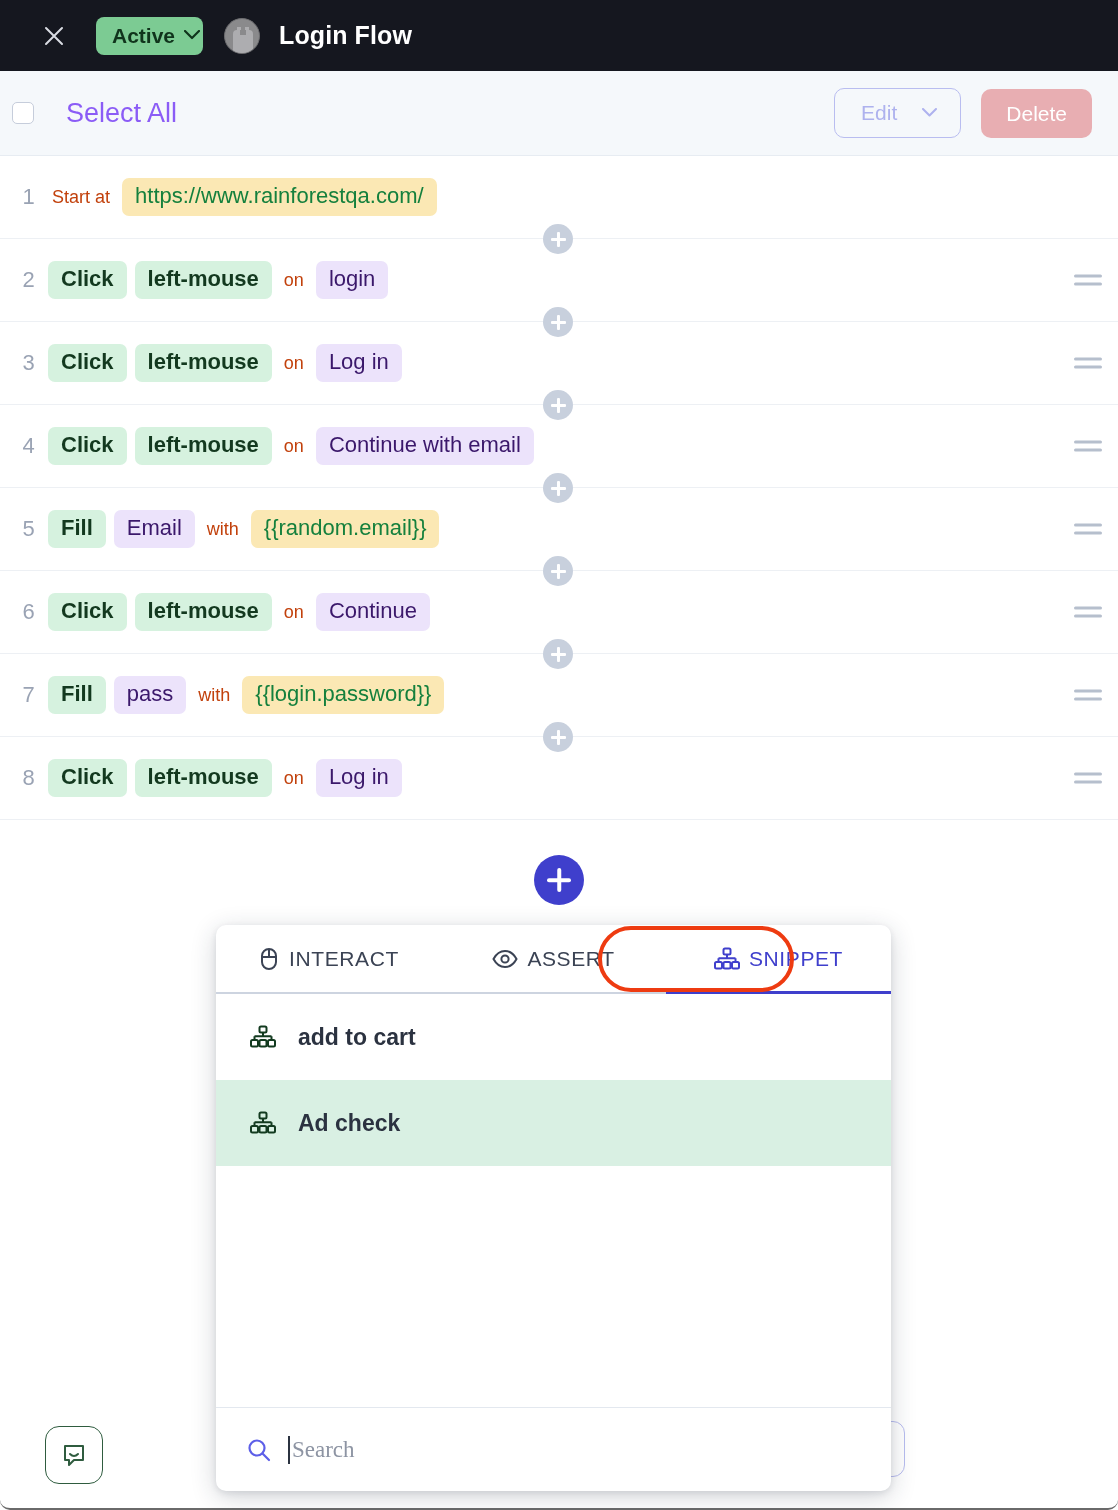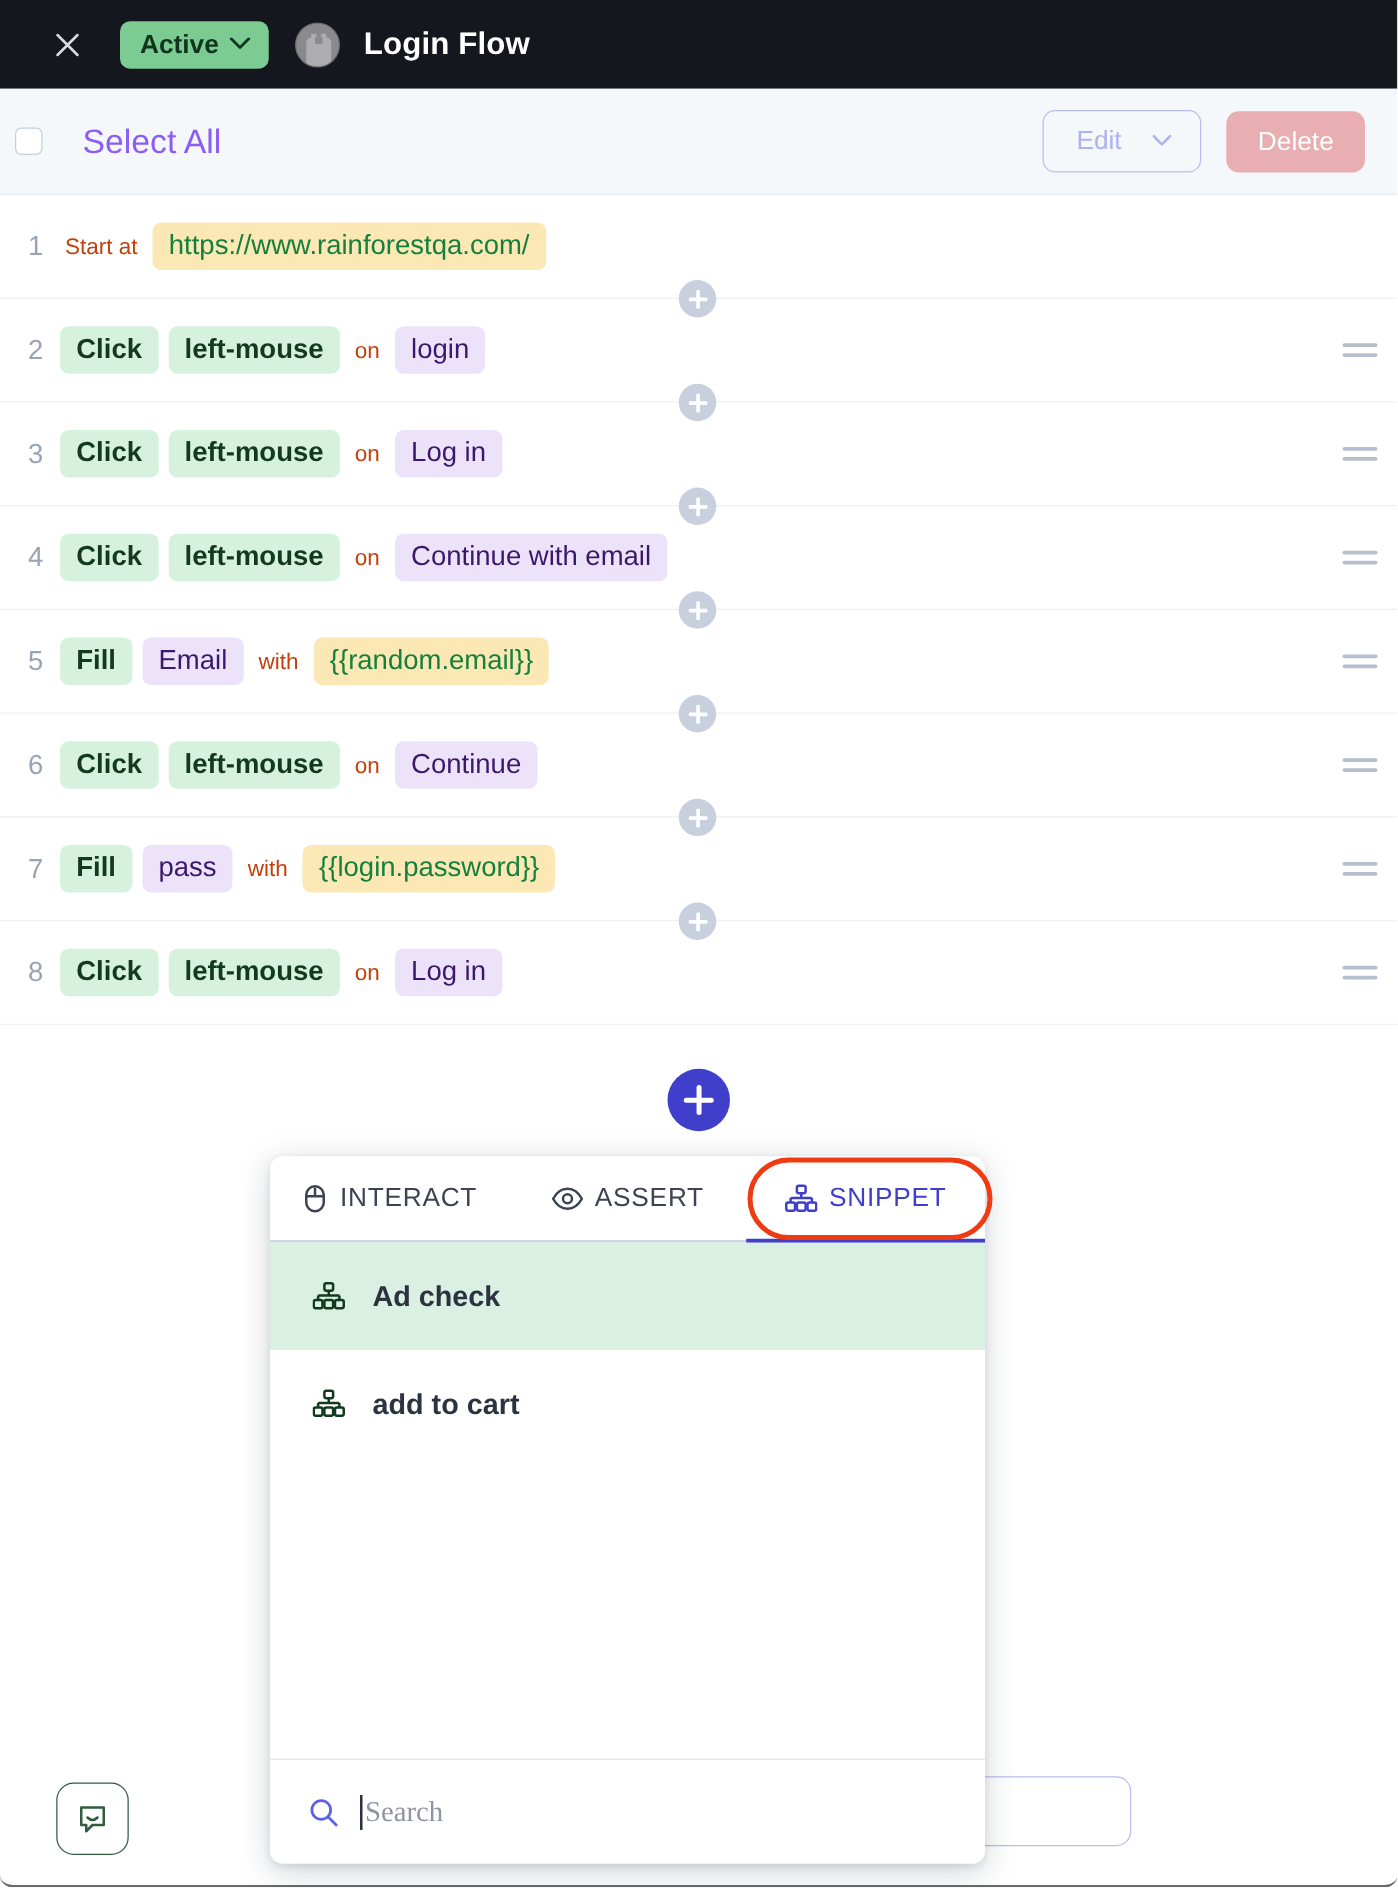--- a/index.html
+++ b/index.html
@@ -31,21 +31,21 @@
     cursor: pointer;
     margin-right: 22px;
   }
   .close-btn svg { display: block; }
   .status-badge {
     background: #7ccb93;
     color: #10341c;
     font-size: 21px;
     font-weight: bold;
     border-radius: 8px;
-    padding: 8px 15px 9px 16px;
+    padding: 8px 3px 9px 16px;
     display: flex;
     align-items: center;
     gap: 9px;
     cursor: pointer;
     line-height: 1;
   }
   .avatar {
     width: 36px; height: 36px;
     border-radius: 50%;
     margin-left: 21px;
@@ -237,21 +237,21 @@
     border-radius: 14px;
     background: #ffffff;
     display: flex; align-items: center; justify-content: center;
     cursor: pointer;
   }
 
   
   .popover {
     position: absolute;
     left: 216px; top: 925px;
-    width: 572px;
+    width: 675px;
     height: 566px;
     background: #ffffff;
     border-radius: 10px;
     box-shadow: 0 6px 26px rgba(30,40,60,.20), 0 2px 6px rgba(30,40,60,.10);
     overflow: hidden;
     display: flex;
     flex-direction: column;
     z-index: 10;
   }
   .pop-tabs {
@@ -527,44 +527,44 @@
               <rect x="1" y="15" width="7" height="6.5" rx="1.5" fill="none" stroke="currentColor" stroke-width="2"></rect>
               <rect x="9.5" y="15" width="7" height="6.5" rx="1.5" fill="none" stroke="currentColor" stroke-width="2"></rect>
               <rect x="18" y="15" width="7" height="6.5" rx="1.5" fill="none" stroke="currentColor" stroke-width="2"></rect>
               <path d="M13 7.5 V11.3 M4.5 15 V11.3 M21.5 15 V11.3 M4.5 11.3 H21.5" stroke="currentColor" stroke-width="2" fill="none"></path>
             </svg>
           </span>
           <span>SNIPPET</span>
         </div>
       </div>
     <div class="pop-list" id="pop-list">
+        <div class="pop-item">
+          <span style="display: inline-flex; color: rgb(18, 58, 31);">
+            <svg width="26" height="24" viewBox="0 0 26 24" aria-hidden="true">
+              <rect x="9.5" y="1.5" width="7" height="6" rx="1.5" fill="none" stroke="currentColor" stroke-width="2"></rect>
+              <rect x="1" y="15" width="7" height="6.5" rx="1.5" fill="none" stroke="currentColor" stroke-width="2"></rect>
+              <rect x="9.5" y="15" width="7" height="6.5" rx="1.5" fill="none" stroke="currentColor" stroke-width="2"></rect>
+              <rect x="18" y="15" width="7" height="6.5" rx="1.5" fill="none" stroke="currentColor" stroke-width="2"></rect>
+              <path d="M13 7.5 V11.3 M4.5 15 V11.3 M21.5 15 V11.3 M4.5 11.3 H21.5" stroke="currentColor" stroke-width="2" fill="none"></path>
+            </svg>
+          </span>
+          <span>add to cart</span>
+        </div>
         <div class="pop-item selected">
           <span style="display: inline-flex; color: rgb(18, 58, 31);">
             <svg width="26" height="24" viewBox="0 0 26 24" aria-hidden="true">
               <rect x="9.5" y="1.5" width="7" height="6" rx="1.5" fill="none" stroke="currentColor" stroke-width="2"></rect>
               <rect x="1" y="15" width="7" height="6.5" rx="1.5" fill="none" stroke="currentColor" stroke-width="2"></rect>
               <rect x="9.5" y="15" width="7" height="6.5" rx="1.5" fill="none" stroke="currentColor" stroke-width="2"></rect>
               <rect x="18" y="15" width="7" height="6.5" rx="1.5" fill="none" stroke="currentColor" stroke-width="2"></rect>
               <path d="M13 7.5 V11.3 M4.5 15 V11.3 M21.5 15 V11.3 M4.5 11.3 H21.5" stroke="currentColor" stroke-width="2" fill="none"></path>
             </svg>
           </span>
           <span>Ad check</span>
         </div>
-        <div class="pop-item">
-          <span style="display: inline-flex; color: rgb(18, 58, 31);">
-            <svg width="26" height="24" viewBox="0 0 26 24" aria-hidden="true">
-              <rect x="9.5" y="1.5" width="7" height="6" rx="1.5" fill="none" stroke="currentColor" stroke-width="2"></rect>
-              <rect x="1" y="15" width="7" height="6.5" rx="1.5" fill="none" stroke="currentColor" stroke-width="2"></rect>
-              <rect x="9.5" y="15" width="7" height="6.5" rx="1.5" fill="none" stroke="currentColor" stroke-width="2"></rect>
-              <rect x="18" y="15" width="7" height="6.5" rx="1.5" fill="none" stroke="currentColor" stroke-width="2"></rect>
-              <path d="M13 7.5 V11.3 M4.5 15 V11.3 M21.5 15 V11.3 M4.5 11.3 H21.5" stroke="currentColor" stroke-width="2" fill="none"></path>
-            </svg>
-          </span>
-          <span>add to cart</span>
-        </div>
       </div>
     <div class="pop-search">
       <svg width="26" height="26" viewBox="0 0 26 26" aria-hidden="true">
         <circle cx="11" cy="11" r="7.5" fill="none" stroke="#5d5fe8" stroke-width="2.2"></circle>
         <path d="M16.5 16.5 L23 23" stroke="#5d5fe8" stroke-width="2.2" stroke-linecap="round"></path>
       </svg>
       <div class="caret"></div>
       <input type="text" placeholder="Search" style="">
     </div>
   </div>

